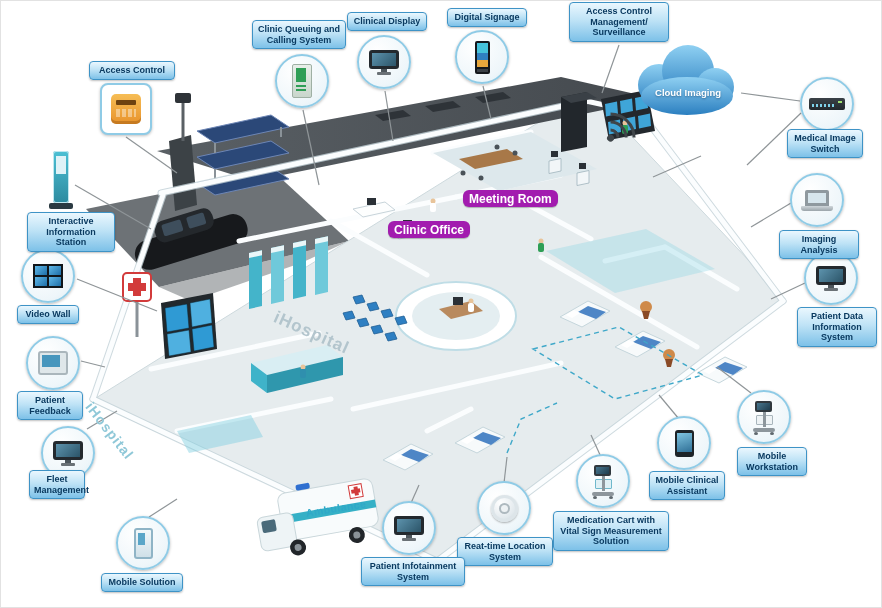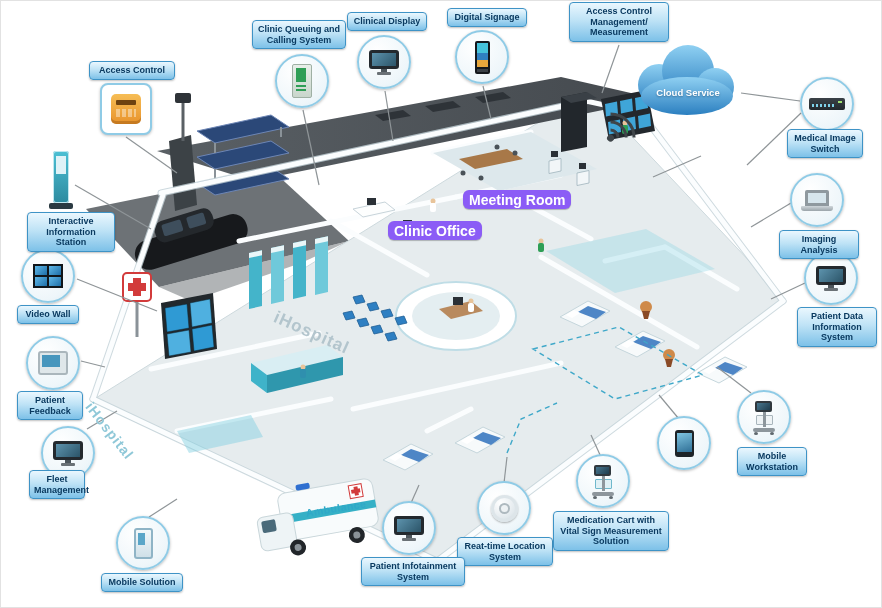--- a/index.html
+++ b/index.html
@@ -77,21 +77,21 @@
 
   
   .wifi{position:absolute;left:596px;top:96px;width:54px;height:54px;transform:rotate(45deg);z-index:2;}
   .wifi i{position:absolute;box-sizing:border-box;border:3px solid;border-color:#3f4549 transparent transparent transparent;border-radius:50%;}
   .wifi .w1{width:18px;height:18px;left:18px;top:37px;}
   .wifi .w2{width:34px;height:34px;left:10px;top:29px;}
   .wifi .w3{width:50px;height:50px;left:2px;top:21px;}
   .wifi b{position:absolute;left:24px;top:43px;width:7px;height:7px;background:#3f4549;border-radius:50%;}
 
   
-  .roombadge{position:absolute;background:#8b5cf6;color:#fff;font-size:14px;font-weight:bold;
+  .roombadge{position:absolute;background:#a21caf;color:#fff;font-size:12px;font-weight:bold;
     padding:1.5px 6px;border-radius:6px;z-index:2;box-shadow:0 1px 1px rgba(0,0,0,.25);white-space:nowrap;}
   .walltext{position:absolute;font-weight:bold;z-index:2;letter-spacing:1px;white-space:nowrap;}
   .wt-front{left:270px;top:322px;font-size:17px;color:#b3c5cd;transform:rotate(24deg);}
   .wt-side{left:94px;top:398px;font-size:14px;color:#8fc8d8;transform:rotate(52deg);transform-origin:0 0;}
   .amb-text{position:absolute;left:293px;top:501px;width:84px;font-size:10.5px;color:#2fa8c8;font-weight:bold;
     transform:rotate(-9deg);text-align:center;letter-spacing:.5px;z-index:2;}
   .cloud-label{position:absolute;left:646px;top:86px;width:82px;text-align:center;color:#ffffff;
     font-size:9.5px;font-weight:bold;z-index:3;text-shadow:0 1px 2px rgba(0,30,60,.4);}
 </style>
 </head>
@@ -358,21 +358,21 @@
     </g>
   </svg>
 
   <div class="wifi">
     <i class="w1"></i>
       <i class="w2"></i>
       <i class="w3"></i>
       <b></b>
   </div>
 
-  <div class="cloud-label">Cloud Service</div>
+  <div class="cloud-label">Cloud Imaging</div>
   <div class="roombadge" style="left:462px;top:189px">Meeting Room</div>
   <div class="roombadge" style="left:387px;top:220px">Clinic Office</div>
   <div class="walltext wt-front">iHospital</div>
   <div class="walltext wt-side">iHospital</div>
   <div class="amb-text">Ambulance</div>
 
   <div class="tile" style="left:99px;top:82px">
     <div class="ic ic-access"></div>
   </div>
   <div class="kiosk-device" style="left:48px;top:150px">
@@ -442,25 +442,26 @@
         <span></span>
         <span></span>
     </div>
   </div>
 
   <div class="badge" style="left:88px;top:60px;width:86px">Access Control</div>
   <div class="badge" style="left:26px;top:211px;width:88px">Interactive Information Station</div>
   <div class="badge" style="left:251px;top:19px;width:94px">Clinic Queuing and Calling System</div>
   <div class="badge" style="left:346px;top:11px;width:80px">Clinical Display</div>
   <div class="badge" style="left:446px;top:7px;width:80px">Digital Signage</div>
-  <div class="badge" style="left:568px;top:1px;width:100px">Access Control Management/ Measurement</div>
+  <div class="badge" style="left:568px;top:1px;width:100px">Access Control Management/ Surveillance</div>
   <div class="badge" style="left:786px;top:128px;width:76px">Medical Image Switch</div>
   <div class="badge" style="left:778px;top:229px;width:80px">Imaging Analysis</div>
   <div class="badge" style="left:796px;top:306px;width:80px">Patient Data Information System</div>
   <div class="badge" style="left:736px;top:446px;width:70px">Mobile Workstation</div>
+  <div class="badge" style="left:648px;top:470px;width:76px">Mobile Clinical Assistant</div>
   <div class="badge" style="left:456px;top:536px;width:96px">Reat-time Location System</div>
   <div class="badge" style="left:552px;top:510px;width:116px">Medication Cart with Vital Sign Measurement Solution</div>
   <div class="badge" style="left:360px;top:556px;width:104px">Patient Infotainment System</div>
   <div class="badge" style="left:100px;top:572px;width:82px">Mobile Solution</div>
   <div class="badge" style="left:28px;top:469px;width:56px">Fleet Management</div>
   <div class="badge" style="left:16px;top:390px;width:66px">Patient Feedback</div>
   <div class="badge" style="left:16px;top:304px;width:62px">Video Wall</div>
 
 </div>
 

